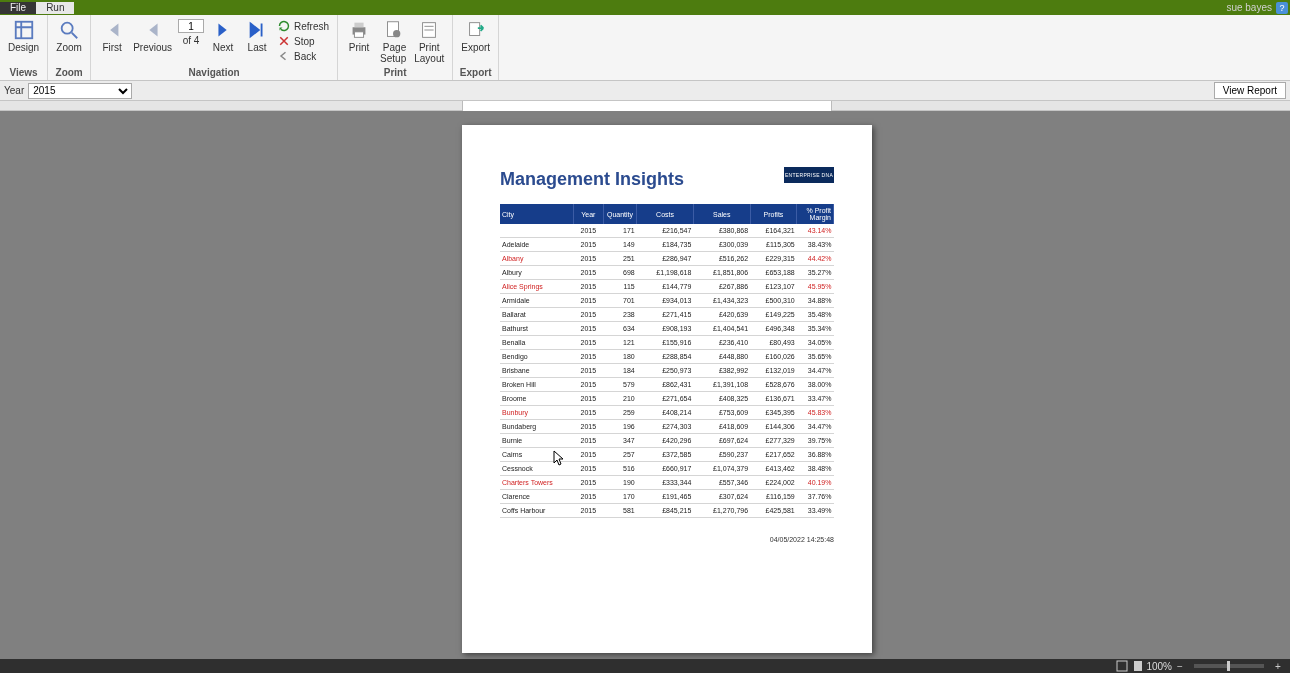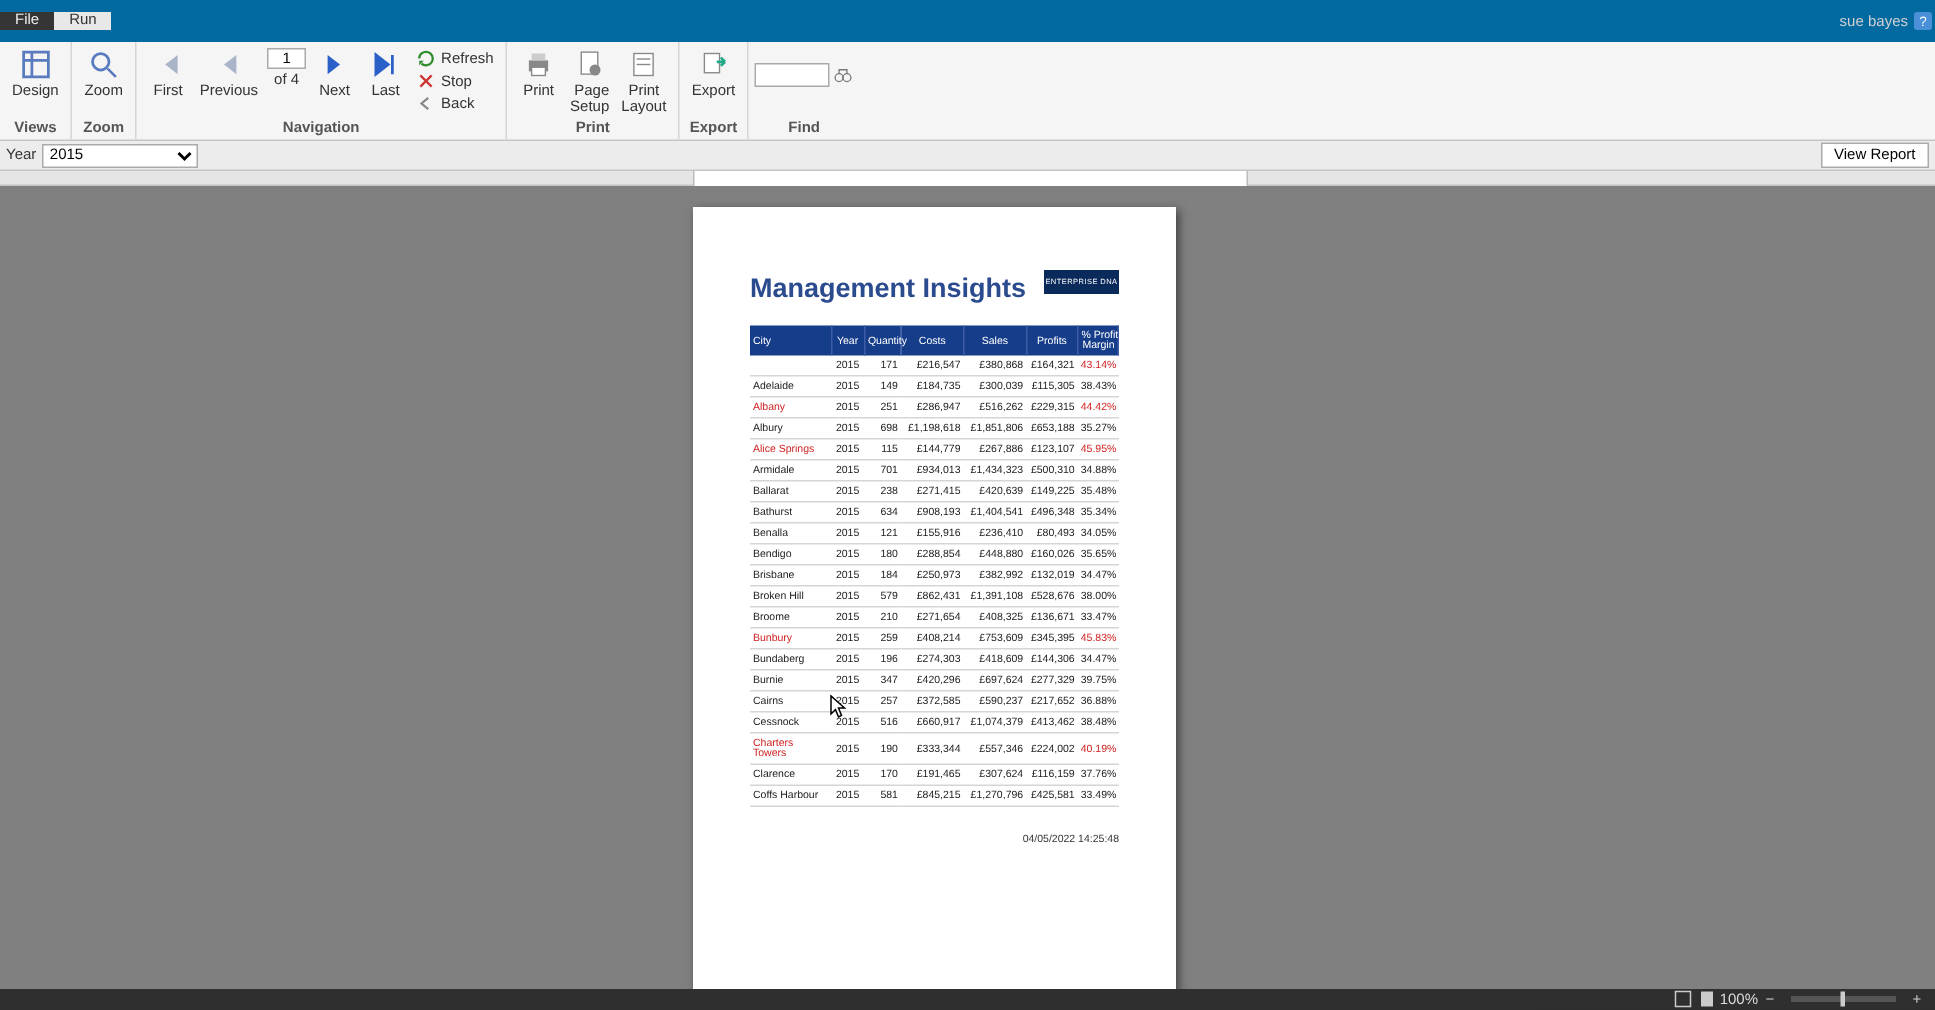--- a/index.html
+++ b/index.html
@@ -1,19 +1,19 @@
 <!DOCTYPE html>
 <html><head>
 <meta charset="utf-8">
 <style>
   * { box-sizing: border-box; margin: 0; padding: 0; }
   html, body { width: 1290px; height: 673px; font-family: "Segoe UI", Tahoma, sans-serif; font-size: 11px; overflow: hidden; background: #fff; }
 
   
-  .titlebar { height: 28px; background: #0369a1; display: flex; align-items: center; justify-content: center; }
+  .titlebar { height: 15px; background: #4d7c0f; display: flex; align-items: center; justify-content: center; }
   .tabs { height: 12px; display: flex; }
   .tab { padding: 0 10px; color: #f0f0f0; font-size: 10px; line-height: 12px; cursor: pointer; }
   .tab.file { background: #353535; }
   .tab.active { background: #e8e8e8; color: #333; }
   .username { margin-left: auto; color: #d0d0d0; font-size: 10px; padding-right: 4px; }
   .help { width: 12px; height: 12px; background: #4a90d9; color: #fff; text-align: center; font-size: 9px; line-height: 12px; border-radius: 2px; margin-right: 2px; }
 
   
   .ribbon { height: 66px; background: #f5f5f5; border-bottom: 1px solid #c5c5c5; display: flex; }
   .rgroup { border-right: 1px solid #d5d5d5; display: flex; flex-direction: column; padding: 2px 4px 0 4px; }
@@ -39,21 +39,21 @@
   .parambar select { font-size: 10px; height: 16px; width: 104px; border: 1px solid #aaa; background: #fff; }
   .parambar .spacer { flex: 1; }
   .viewreport { border: 1px solid #aaa; background: #fff; padding: 2px 8px; font-size: 10px; cursor: pointer; }
 
   
   .ruler { height: 10px; background: #e5e5e5; border-bottom: 1px solid #c5c5c5; position: relative; }
   .ruler-inner { position:absolute; left:462px; width:370px; height:10px; background:#fff; border-left:1px solid #bbb; border-right:1px solid #bbb;}
 
   
   .canvas { height: 551px; background: #808080; overflow: auto; position: relative; }
-  .page { position: absolute; left: 462px; top: 14px; width: 322px; height: 528px; background: #fff; box-shadow: 2px 2px 6px rgba(0,0,0,.5); padding: 44px 38px 20px 38px; }
+  .page { position: absolute; left: 462px; top: 14px; width: 410px; height: 528px; background: #fff; box-shadow: 2px 2px 6px rgba(0,0,0,.5); padding: 44px 38px 20px 38px; }
   .report-title { color: #2b4b8f; font-size: 18px; font-weight: 600; }
   .logo { position: absolute; right: 38px; top: 42px; width: 50px; height: 16px; background: #0b2a5c; color:#fff; font-size:5px; display:flex; align-items:center; justify-content:center; letter-spacing:.3px;}
   table.report { width: 100%; border-collapse: collapse; margin-top: 14px; font-size: 7px; table-layout: fixed; }
   table.report thead th { background: #163d8a; color: #fff; font-weight: 400; padding: 3px 2px; text-align: left; border-right: 1px solid #3c5ca5; }
   table.report thead th.right { text-align: right; }
   table.report thead th.center { text-align: center; }
   table.report tbody td { padding: 3px 2px; border-bottom: 1px solid #d5d5d5; color: #222; }
   table.report tbody td.right { text-align: right; }
   table.report tbody td.center { text-align: center; }
   table.report tbody td.red { color: #d02222; }
@@ -228,35 +228,20 @@
               <path d="M14 10h6m0 0-3-3m3 3-3 3" stroke="#2a8" stroke-width="2" fill="none"></path>
             </svg>
           </span>
         <span class="lbl">Export</span>
       </div>
     </div>
     <div class="glabel">Export</div>
   </div>
 
 
-  <div class="rgroup" style="border-right:none;">
-    <div class="btns">
-      <div class="findbox findrow">
-        <input type="text" placeholder="" style="">
-        <span class="bi">
-          <svg viewBox="0 0 16 16">
-              <circle cx="5" cy="10" r="3" fill="none" stroke="#777"></circle>
-              <circle cx="11" cy="10" r="3" fill="none" stroke="#777"></circle>
-              <path d="M5 7V4h6v3" stroke="#777" fill="none"></path>
-            </svg>
-        </span>
-      </div>
-    </div>
-    <div class="glabel">Find</div>
-  </div>
 </div>
 
 <div class="parambar">
   <span class="plabel">Year</span>
   <select>
     <option>2015</option>
   </select>
   <span class="spacer"></span>
   <button class="viewreport">View Report</button>
 </div>

